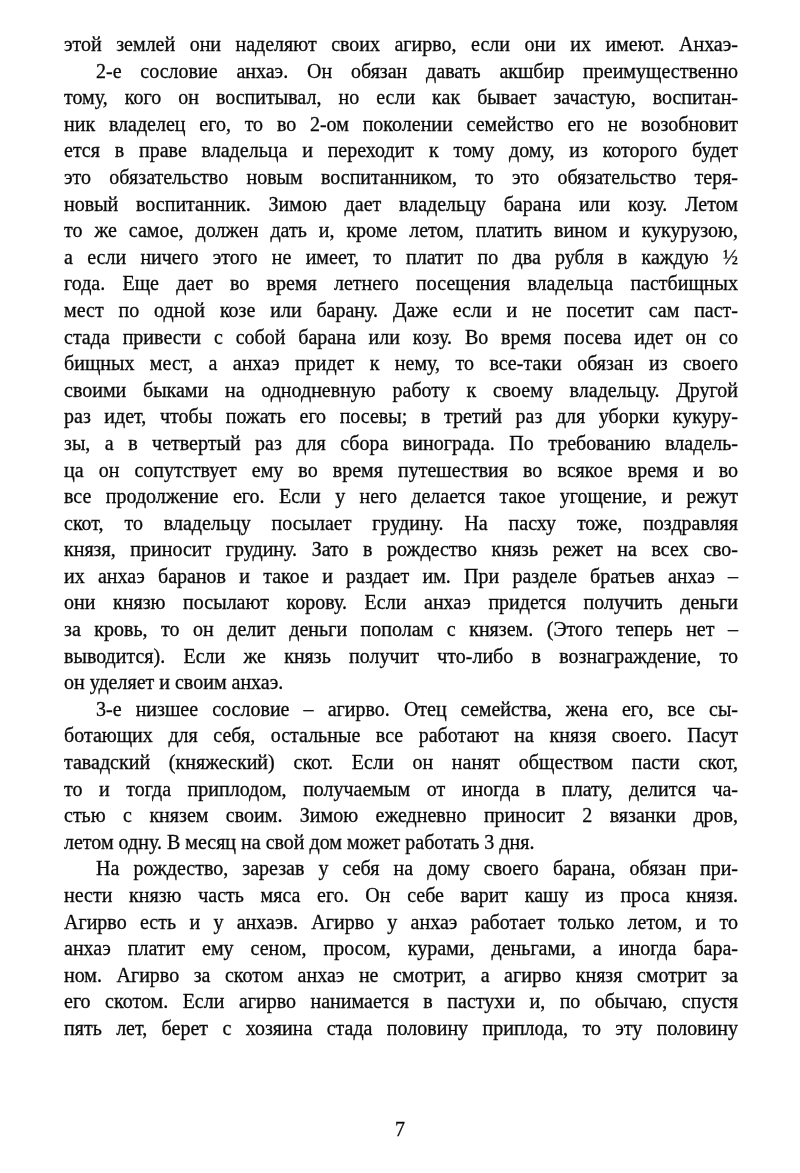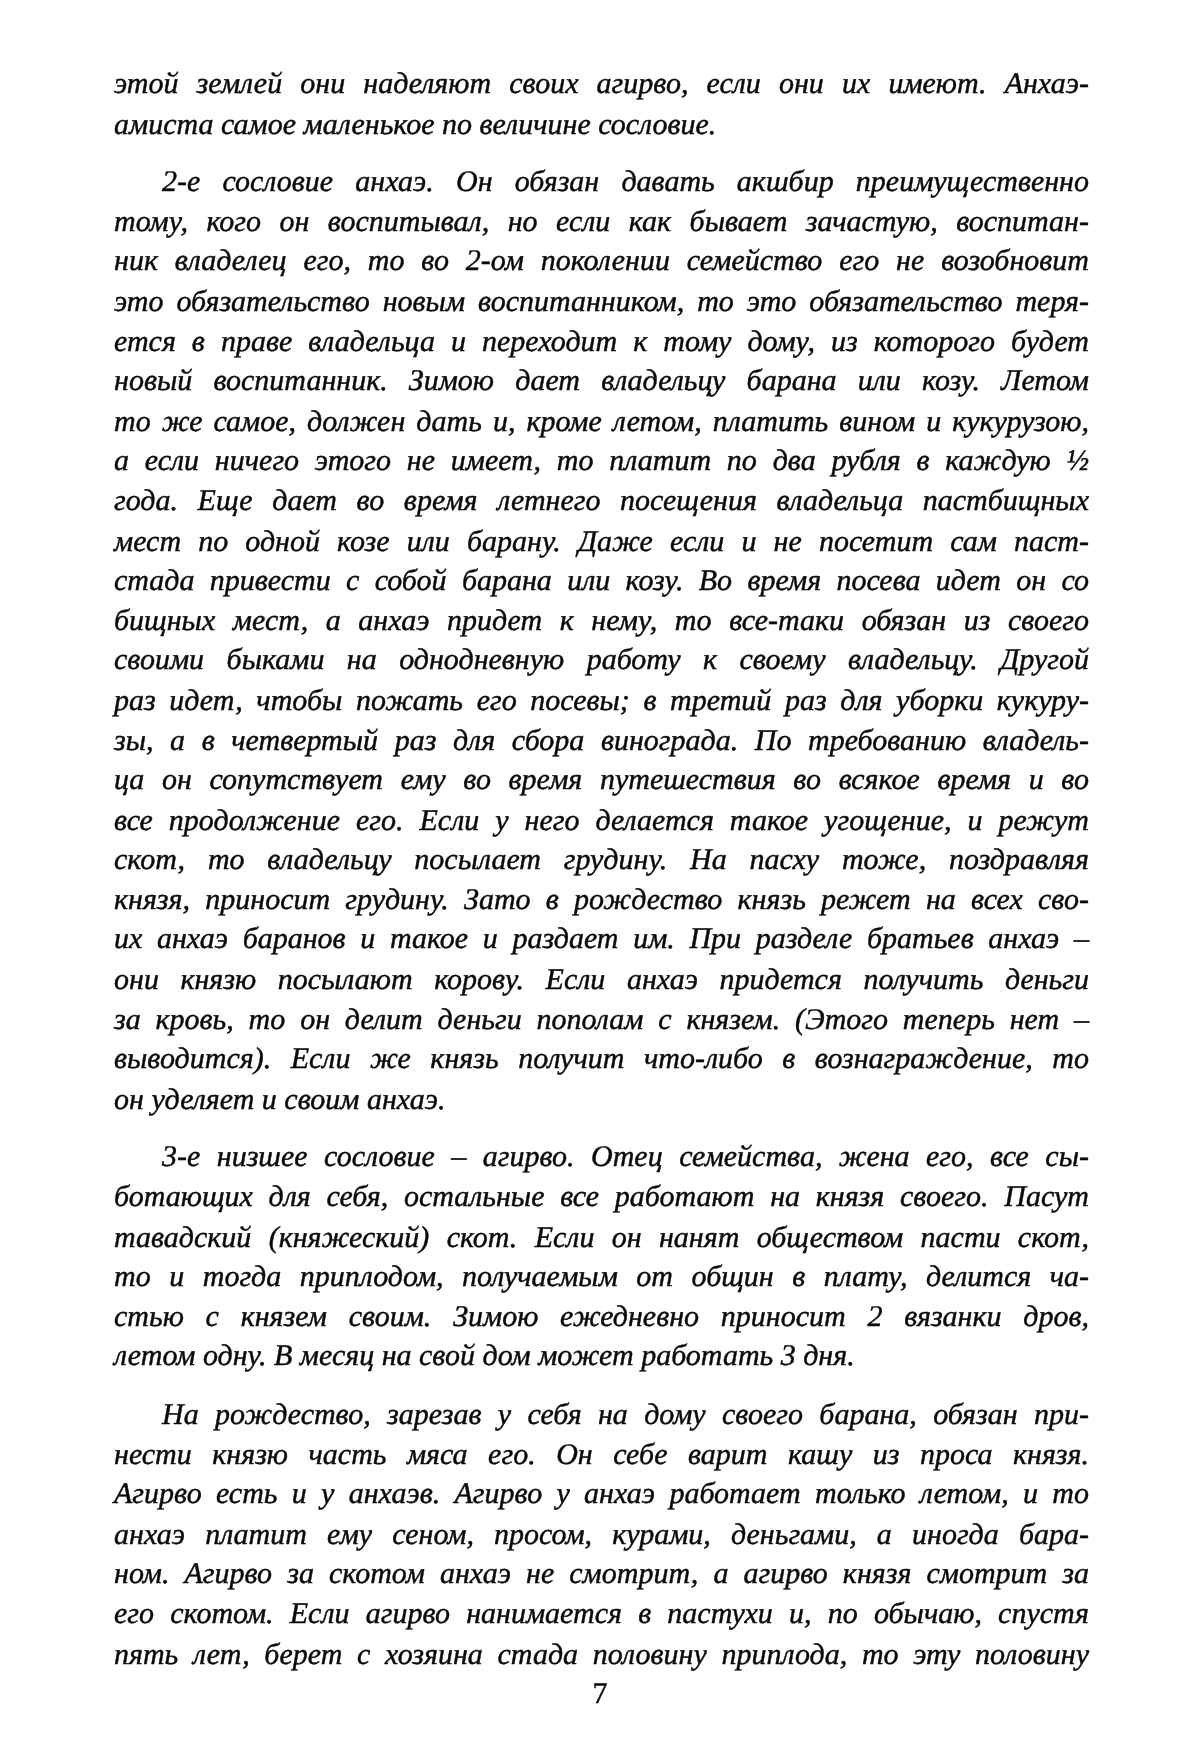--- a/index.html
+++ b/index.html
@@ -19,22 +19,21 @@
   .page-text {
     position: absolute;
     top: 31px;
     left: 64px;
     width: 674px;
     font-size: 20px;
     line-height: 26.6px;
     -webkit-text-stroke: 0.3px currentColor; 
   }
   .paragraph {
-    margin: 12px;
-    font-style: italic;
+    margin: 0;
   }
   .line {
     text-align: justify;
     text-align-last: justify;
     text-justify: inter-word;
     white-space: normal;
   }
   .line.indent {
     text-indent: 32px;
   }
@@ -51,28 +50,27 @@
     -webkit-text-stroke: 0.3px currentColor;
   }
 </style>
 </head>
 <body>
 
 <div class="page">
   <main class="page-text">
       <div class="paragraph">
         <div class="line">этой землей они наделяют своих агирво, если они их имеют. Анхаэ-</div>
-        <div class="line last">амиста самое маленькое по величине сословие.</div>
       </div>
       <div class="paragraph">
         <div class="line indent">2-е сословие анхаэ. Он обязан давать акшбир преимущественно</div>
         <div class="line">тому, кого он воспитывал, но если как бывает зачастую, воспитан-</div>
         <div class="line">ник владелец его, то во 2-ом поколении семейство его не возобновит</div>
+        <div class="line">ется в праве владельца и переходит к тому дому, из которого будет</div>
         <div class="line">это обязательство новым воспитанником, то это обязательство теря-</div>
-        <div class="line">ется в праве владельца и переходит к тому дому, из которого будет</div>
         <div class="line">новый воспитанник. Зимою дает владельцу барана или козу. Летом</div>
         <div class="line">то же самое, должен дать и, кроме летом, платить вином и кукурузою,</div>
         <div class="line">а если ничего этого не имеет, то платит по два рубля в каждую ½</div>
         <div class="line">года. Еще дает во время летнего посещения владельца пастбищных</div>
         <div class="line">мест по одной козе или барану. Даже если и не посетит сам паст-</div>
         <div class="line">стада привести с собой барана или козу. Во время посева идет он со</div>
         <div class="line">бищных мест, а анхаэ придет к нему, то все-таки обязан из своего</div>
         <div class="line">своими быками на однодневную работу к своему владельцу. Другой</div>
         <div class="line">раз идет, чтобы пожать его посевы; в третий раз для уборки кукуру-</div>
         <div class="line">зы, а в четвертый раз для сбора винограда. По требованию владель-</div>
@@ -83,21 +81,21 @@
         <div class="line">их анхаэ баранов и такое и раздает им. При разделе братьев анхаэ –</div>
         <div class="line">они князю посылают корову. Если анхаэ придется получить деньги</div>
         <div class="line">за кровь, то он делит деньги пополам с князем. (Этого теперь нет –</div>
         <div class="line">выводится). Если же князь получит что-либо в вознаграждение, то</div>
         <div class="line last">он уделяет и своим анхаэ.</div>
       </div>
       <div class="paragraph">
         <div class="line indent">3-е низшее сословие – агирво. Отец семейства, жена его, все сы-</div>
         <div class="line">ботающих для себя, остальные все работают на князя своего. Пасут</div>
         <div class="line">тавадский (княжеский) скот. Если он нанят обществом пасти скот,</div>
-        <div class="line">то и тогда приплодом, получаемым от общин в плату, делится ча-</div>
+        <div class="line">то и тогда приплодом, получаемым от иногда в плату, делится ча-</div>
         <div class="line">стью с князем своим. Зимою ежедневно приносит 2 вязанки дров,</div>
         <div class="line last">летом одну. В месяц на свой дом может работать 3 дня.</div>
       </div>
       <div class="paragraph">
         <div class="line indent">На рождество, зарезав у себя на дому своего барана, обязан при-</div>
         <div class="line">нести князю часть мяса его. Он себе варит кашу из проса князя.</div>
         <div class="line">Агирво есть и у анхаэв. Агирво у анхаэ работает только летом, и то</div>
         <div class="line">анхаэ платит ему сеном, просом, курами, деньгами, а иногда бара-</div>
         <div class="line">ном. Агирво за скотом анхаэ не смотрит, а агирво князя смотрит за</div>
         <div class="line">его скотом. Если агирво нанимается в пастухи и, по обычаю, спустя</div>

